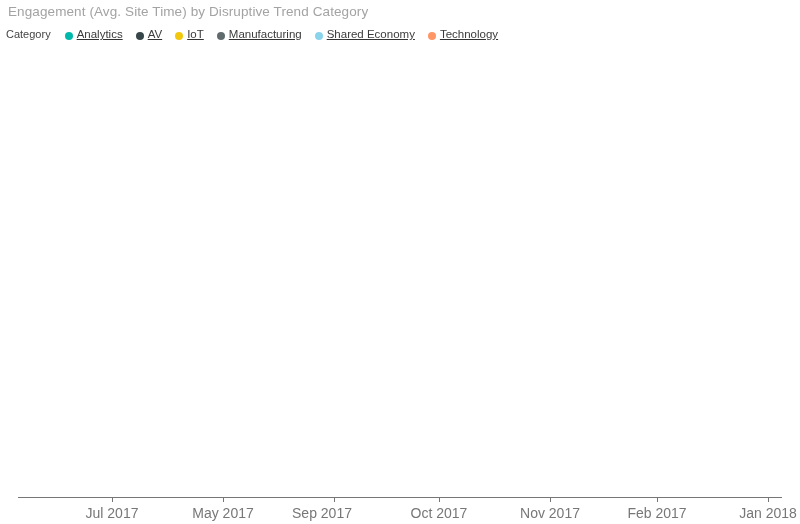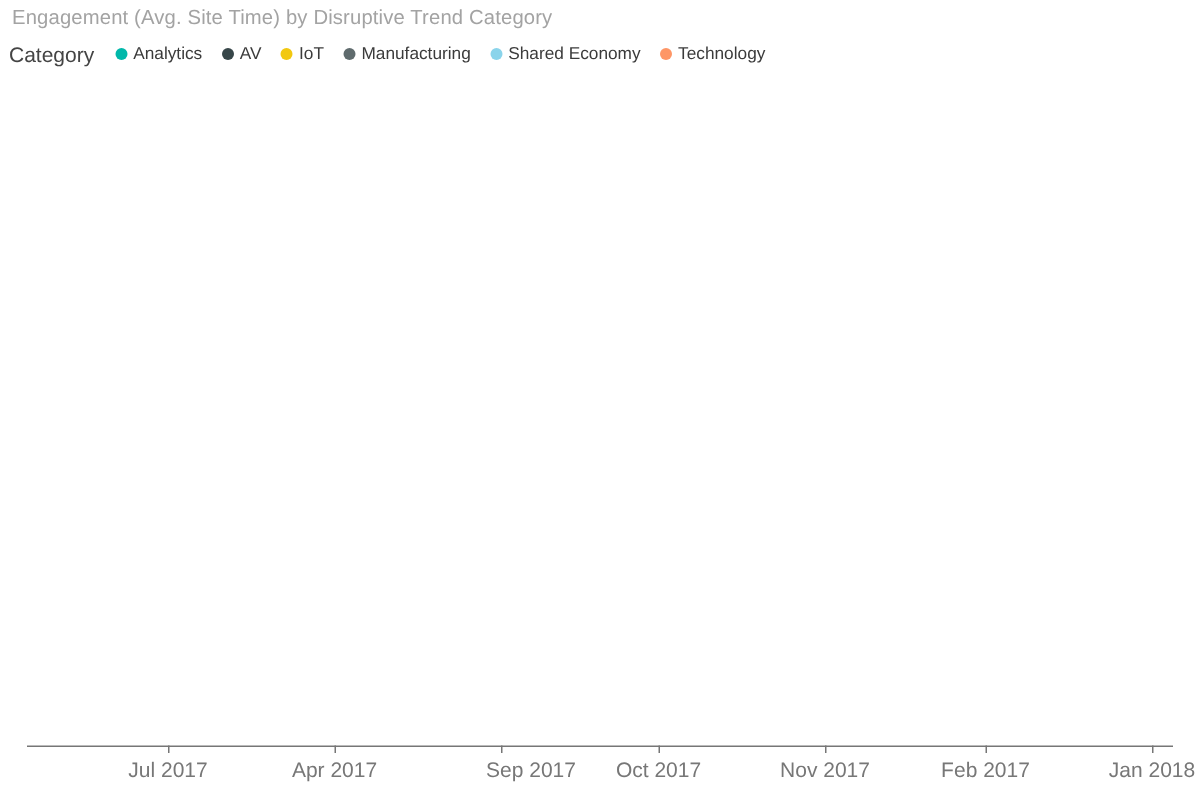--- a/index.html
+++ b/index.html
@@ -23,27 +23,28 @@
     white-space:nowrap;
   }
   .legend{
     position:absolute;left:6px;top:28px;
     display:flex;align-items:center;
     white-space:nowrap;
     font-size:11.5px;
     color:#333333;
   }
   .legend-title{
-    font-size:14px;color:#444444;
+    font-size:11px;color:#444444;
     margin-right:14px;
     font-weight:400;
   }
   .legend-item{
-    display:flex;align-items:center;
+    display:flex;align-items:flex-end;
     margin-right:13px;
+    text-decoration:underline;
   }
   .legend-dot{
     width:8px;height:8px;border-radius:50%;
     margin-right:4px;display:inline-block;
     flex:0 0 auto;
   }
   .legend-label{
     font-size:11.5px;color:#3b3b3b;
   }
   .plot{
@@ -115,23 +116,23 @@
         <path d="M16.00,NaN L19.16,NaN L22.32,NaN L25.48,NaN L28.64,NaN L31.80,NaN L34.96,NaN L38.12,NaN L41.28,NaN L44.44,NaN L47.60,NaN L50.77,NaN L53.93,NaN L57.09,NaN L60.25,NaN L63.41,NaN L66.57,NaN L69.73,NaN L72.89,NaN L76.05,NaN L79.21,NaN L82.37,NaN L85.53,NaN L88.69,NaN L91.85,NaN L95.01,NaN L98.17,NaN L101.33,NaN L104.49,NaN L107.65,NaN L110.81,NaN L113.98,NaN L117.14,NaN L120.30,NaN L123.46,NaN L126.62,NaN L129.78,NaN L132.94,NaN L136.10,NaN L139.26,NaN L142.42,NaN L145.58,NaN L148.74,NaN L151.90,NaN L155.06,NaN L158.22,NaN L161.38,NaN L164.54,NaN L167.70,NaN L170.86,NaN L174.02,NaN L177.19,NaN L180.35,NaN L183.51,NaN L186.67,NaN L189.83,NaN L192.99,NaN L196.15,NaN L199.31,NaN L202.47,NaN L205.63,NaN L208.79,NaN L211.95,NaN L215.11,NaN L218.27,NaN L221.43,NaN L224.59,NaN L227.75,NaN L230.91,NaN L234.07,NaN L237.23,NaN L240.40,NaN L243.56,NaN L246.72,NaN L249.88,NaN L253.04,NaN L256.20,NaN L259.36,NaN L262.52,NaN L265.68,NaN L268.84,NaN L272.00,NaN L275.16,NaN L278.32,NaN L281.48,NaN L284.64,NaN L287.80,NaN L290.96,NaN L294.12,NaN L297.28,NaN L300.44,NaN L303.60,NaN L306.77,NaN L309.93,NaN L313.09,NaN L316.25,NaN L319.41,NaN L322.57,NaN L325.73,NaN L328.89,NaN L332.05,NaN L335.21,NaN L338.37,NaN L341.53,NaN L344.69,NaN L347.85,NaN L351.01,NaN L354.17,NaN L357.33,NaN L360.49,NaN L363.65,NaN L366.81,NaN L369.98,NaN L373.14,NaN L376.30,NaN L379.46,NaN L382.62,NaN L385.78,NaN L388.94,NaN L392.10,NaN L395.26,NaN L398.42,NaN L401.58,NaN L404.74,NaN L407.90,NaN L411.06,NaN L414.22,NaN L417.38,NaN L420.54,NaN L423.70,NaN L426.86,NaN L430.02,NaN L433.19,NaN L436.35,NaN L439.51,NaN L442.67,NaN L445.83,NaN L448.99,NaN L452.15,NaN L455.31,NaN L458.47,NaN L461.63,NaN L464.79,NaN L467.95,NaN L471.11,NaN L474.27,NaN L477.43,NaN L480.59,NaN L483.75,NaN L486.91,NaN L490.07,NaN L493.23,NaN L496.40,NaN L499.56,NaN L502.72,NaN L505.88,NaN L509.04,NaN L512.20,NaN L515.36,NaN L518.52,NaN L521.68,NaN L524.84,NaN L528.00,NaN L531.16,NaN L534.32,NaN L537.48,NaN L540.64,NaN L543.80,NaN L546.96,NaN L550.12,NaN L553.28,NaN L556.44,NaN L559.60,NaN L562.77,NaN L565.93,NaN L569.09,NaN L572.25,NaN L575.41,NaN L578.57,NaN L581.73,NaN L584.89,NaN L588.05,NaN L591.21,NaN L594.37,NaN L597.53,NaN L600.69,NaN L603.85,NaN L607.01,NaN L610.17,NaN L613.33,NaN L616.49,NaN L619.65,NaN L622.81,NaN L625.98,NaN L629.14,NaN L632.30,NaN L635.46,NaN L638.62,NaN L641.78,NaN L644.94,NaN L648.10,NaN L651.26,NaN L654.42,NaN L657.58,NaN L660.74,NaN L663.90,NaN L667.06,NaN L670.22,NaN L673.38,NaN L676.54,NaN L679.70,NaN L682.86,NaN L686.02,NaN L689.19,NaN L692.35,NaN L695.51,NaN L698.67,NaN L701.83,NaN L704.99,NaN L708.15,NaN L711.31,NaN L714.47,NaN L717.63,NaN L720.79,NaN L723.95,NaN L727.11,NaN L730.27,NaN L733.43,NaN L736.59,NaN L739.75,NaN L742.91,NaN L746.07,NaN L749.23,NaN L752.40,NaN L755.56,NaN L758.72,NaN L761.88,NaN L765.04,NaN L768.20,NaN L771.36,NaN L774.52,NaN L777.68,NaN L780.84,NaN L784.00,NaN L784.00,NaN L780.84,NaN L777.68,NaN L774.52,NaN L771.36,NaN L768.20,NaN L765.04,NaN L761.88,NaN L758.72,NaN L755.56,NaN L752.40,NaN L749.23,NaN L746.07,NaN L742.91,NaN L739.75,NaN L736.59,NaN L733.43,NaN L730.27,NaN L727.11,NaN L723.95,NaN L720.79,NaN L717.63,NaN L714.47,NaN L711.31,NaN L708.15,NaN L704.99,NaN L701.83,NaN L698.67,NaN L695.51,NaN L692.35,NaN L689.19,NaN L686.02,NaN L682.86,NaN L679.70,NaN L676.54,NaN L673.38,NaN L670.22,NaN L667.06,NaN L663.90,NaN L660.74,NaN L657.58,NaN L654.42,NaN L651.26,NaN L648.10,NaN L644.94,NaN L641.78,NaN L638.62,NaN L635.46,NaN L632.30,NaN L629.14,NaN L625.98,NaN L622.81,NaN L619.65,NaN L616.49,NaN L613.33,NaN L610.17,NaN L607.01,NaN L603.85,NaN L600.69,NaN L597.53,NaN L594.37,NaN L591.21,NaN L588.05,NaN L584.89,NaN L581.73,NaN L578.57,NaN L575.41,NaN L572.25,NaN L569.09,NaN L565.93,NaN L562.77,NaN L559.60,NaN L556.44,NaN L553.28,NaN L550.12,NaN L546.96,NaN L543.80,NaN L540.64,NaN L537.48,NaN L534.32,NaN L531.16,NaN L528.00,NaN L524.84,NaN L521.68,NaN L518.52,NaN L515.36,NaN L512.20,NaN L509.04,NaN L505.88,NaN L502.72,NaN L499.56,NaN L496.40,NaN L493.23,NaN L490.07,NaN L486.91,NaN L483.75,NaN L480.59,NaN L477.43,NaN L474.27,NaN L471.11,NaN L467.95,NaN L464.79,NaN L461.63,NaN L458.47,NaN L455.31,NaN L452.15,NaN L448.99,NaN L445.83,NaN L442.67,NaN L439.51,NaN L436.35,NaN L433.19,NaN L430.02,NaN L426.86,NaN L423.70,NaN L420.54,NaN L417.38,NaN L414.22,NaN L411.06,NaN L407.90,NaN L404.74,NaN L401.58,NaN L398.42,NaN L395.26,NaN L392.10,NaN L388.94,NaN L385.78,NaN L382.62,NaN L379.46,NaN L376.30,NaN L373.14,NaN L369.98,NaN L366.81,NaN L363.65,NaN L360.49,NaN L357.33,NaN L354.17,NaN L351.01,NaN L347.85,NaN L344.69,NaN L341.53,NaN L338.37,NaN L335.21,NaN L332.05,NaN L328.89,NaN L325.73,NaN L322.57,NaN L319.41,NaN L316.25,NaN L313.09,NaN L309.93,NaN L306.77,NaN L303.60,NaN L300.44,NaN L297.28,NaN L294.12,NaN L290.96,NaN L287.80,NaN L284.64,NaN L281.48,NaN L278.32,NaN L275.16,NaN L272.00,NaN L268.84,NaN L265.68,NaN L262.52,NaN L259.36,NaN L256.20,NaN L253.04,NaN L249.88,NaN L246.72,NaN L243.56,NaN L240.40,NaN L237.23,NaN L234.07,NaN L230.91,NaN L227.75,NaN L224.59,NaN L221.43,NaN L218.27,NaN L215.11,NaN L211.95,NaN L208.79,NaN L205.63,NaN L202.47,NaN L199.31,NaN L196.15,NaN L192.99,NaN L189.83,NaN L186.67,NaN L183.51,NaN L180.35,NaN L177.19,NaN L174.02,NaN L170.86,NaN L167.70,NaN L164.54,NaN L161.38,NaN L158.22,NaN L155.06,NaN L151.90,NaN L148.74,NaN L145.58,NaN L142.42,NaN L139.26,NaN L136.10,NaN L132.94,NaN L129.78,NaN L126.62,NaN L123.46,NaN L120.30,NaN L117.14,NaN L113.98,NaN L110.81,NaN L107.65,NaN L104.49,NaN L101.33,NaN L98.17,NaN L95.01,NaN L91.85,NaN L88.69,NaN L85.53,NaN L82.37,NaN L79.21,NaN L76.05,NaN L72.89,NaN L69.73,NaN L66.57,NaN L63.41,NaN L60.25,NaN L57.09,NaN L53.93,NaN L50.77,NaN L47.60,NaN L44.44,NaN L41.28,NaN L38.12,NaN L34.96,NaN L31.80,NaN L28.64,NaN L25.48,NaN L22.32,NaN L19.16,NaN L16.00,NaN Z" fill="#FE9666" stroke="none"></path>
       </svg>
   </div>
 
   <div class="axis">
     <div class="axis-line"></div>
     <div id="ticks">
         <div class="tick" style="left: 112px;"></div>
         <div class="tick-label" style="left: 112px;">Jul 2017</div>
         <div class="tick" style="left: 223px;"></div>
-        <div class="tick-label" style="left: 223px;">Apr 2017</div>
+        <div class="tick-label" style="left: 223px;">May 2017</div>
         <div class="tick" style="left: 334px;"></div>
-        <div class="tick-label" style="left: 354px;">Sep 2017</div>
+        <div class="tick-label" style="left: 322px;">Sep 2017</div>
         <div class="tick" style="left: 439px;"></div>
         <div class="tick-label" style="left: 439px;">Oct 2017</div>
         <div class="tick" style="left: 550px;"></div>
         <div class="tick-label" style="left: 550px;">Nov 2017</div>
         <div class="tick" style="left: 657px;"></div>
         <div class="tick-label" style="left: 657px;">Feb 2017</div>
         <div class="tick" style="left: 768px;"></div>
         <div class="tick-label" style="left: 768px; text-align: center;">Jan 2018</div>
       </div>
   </div>

